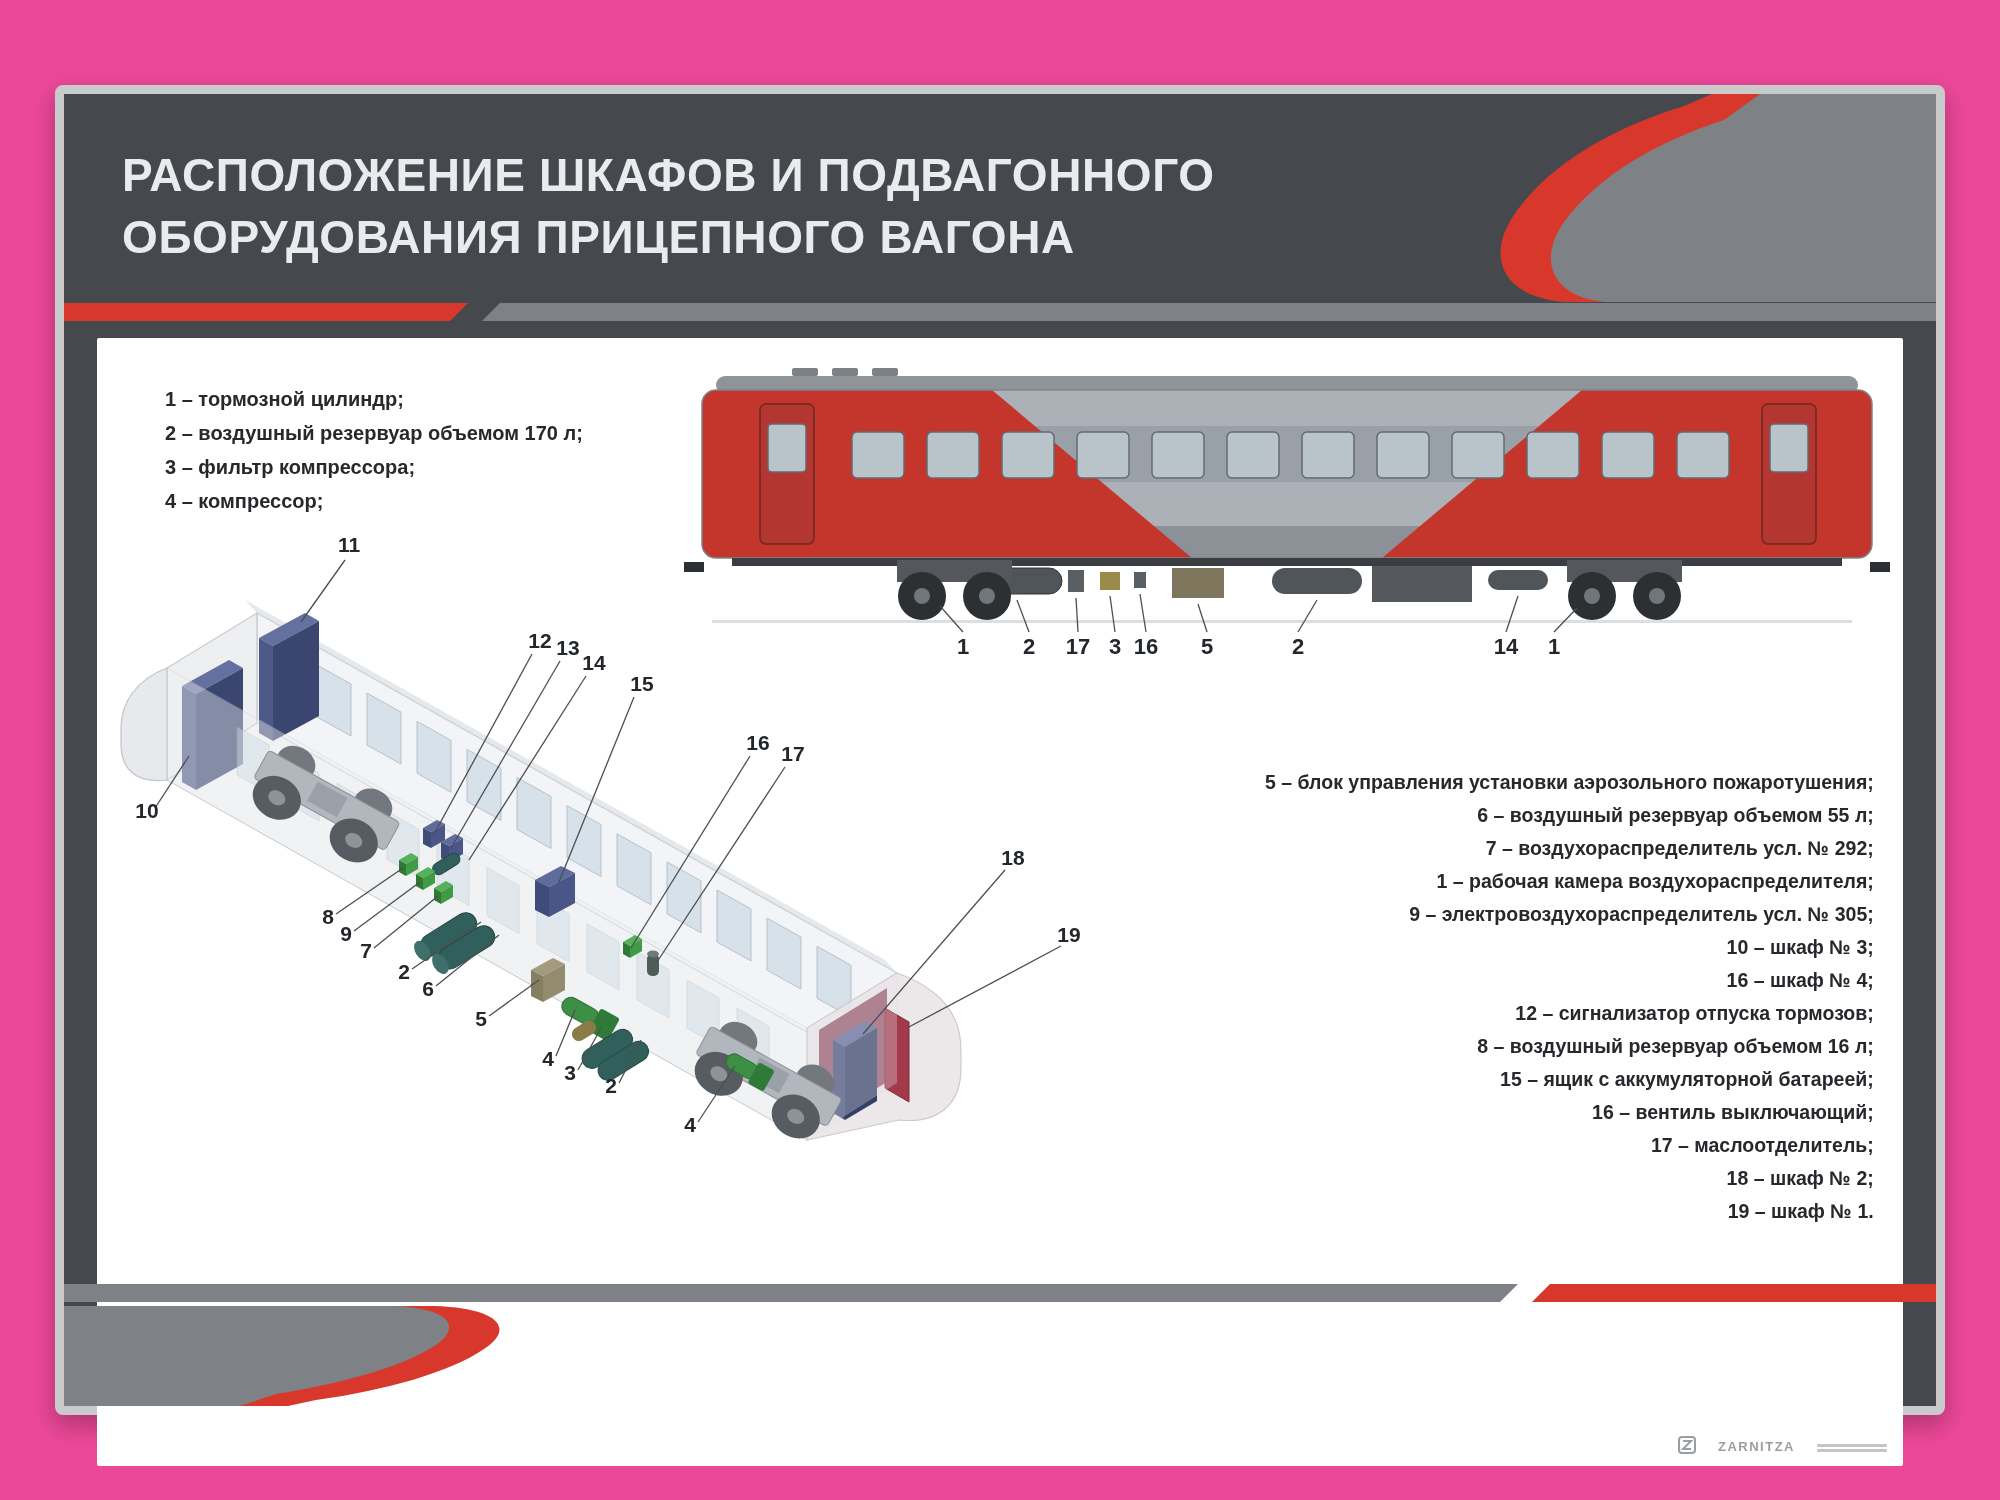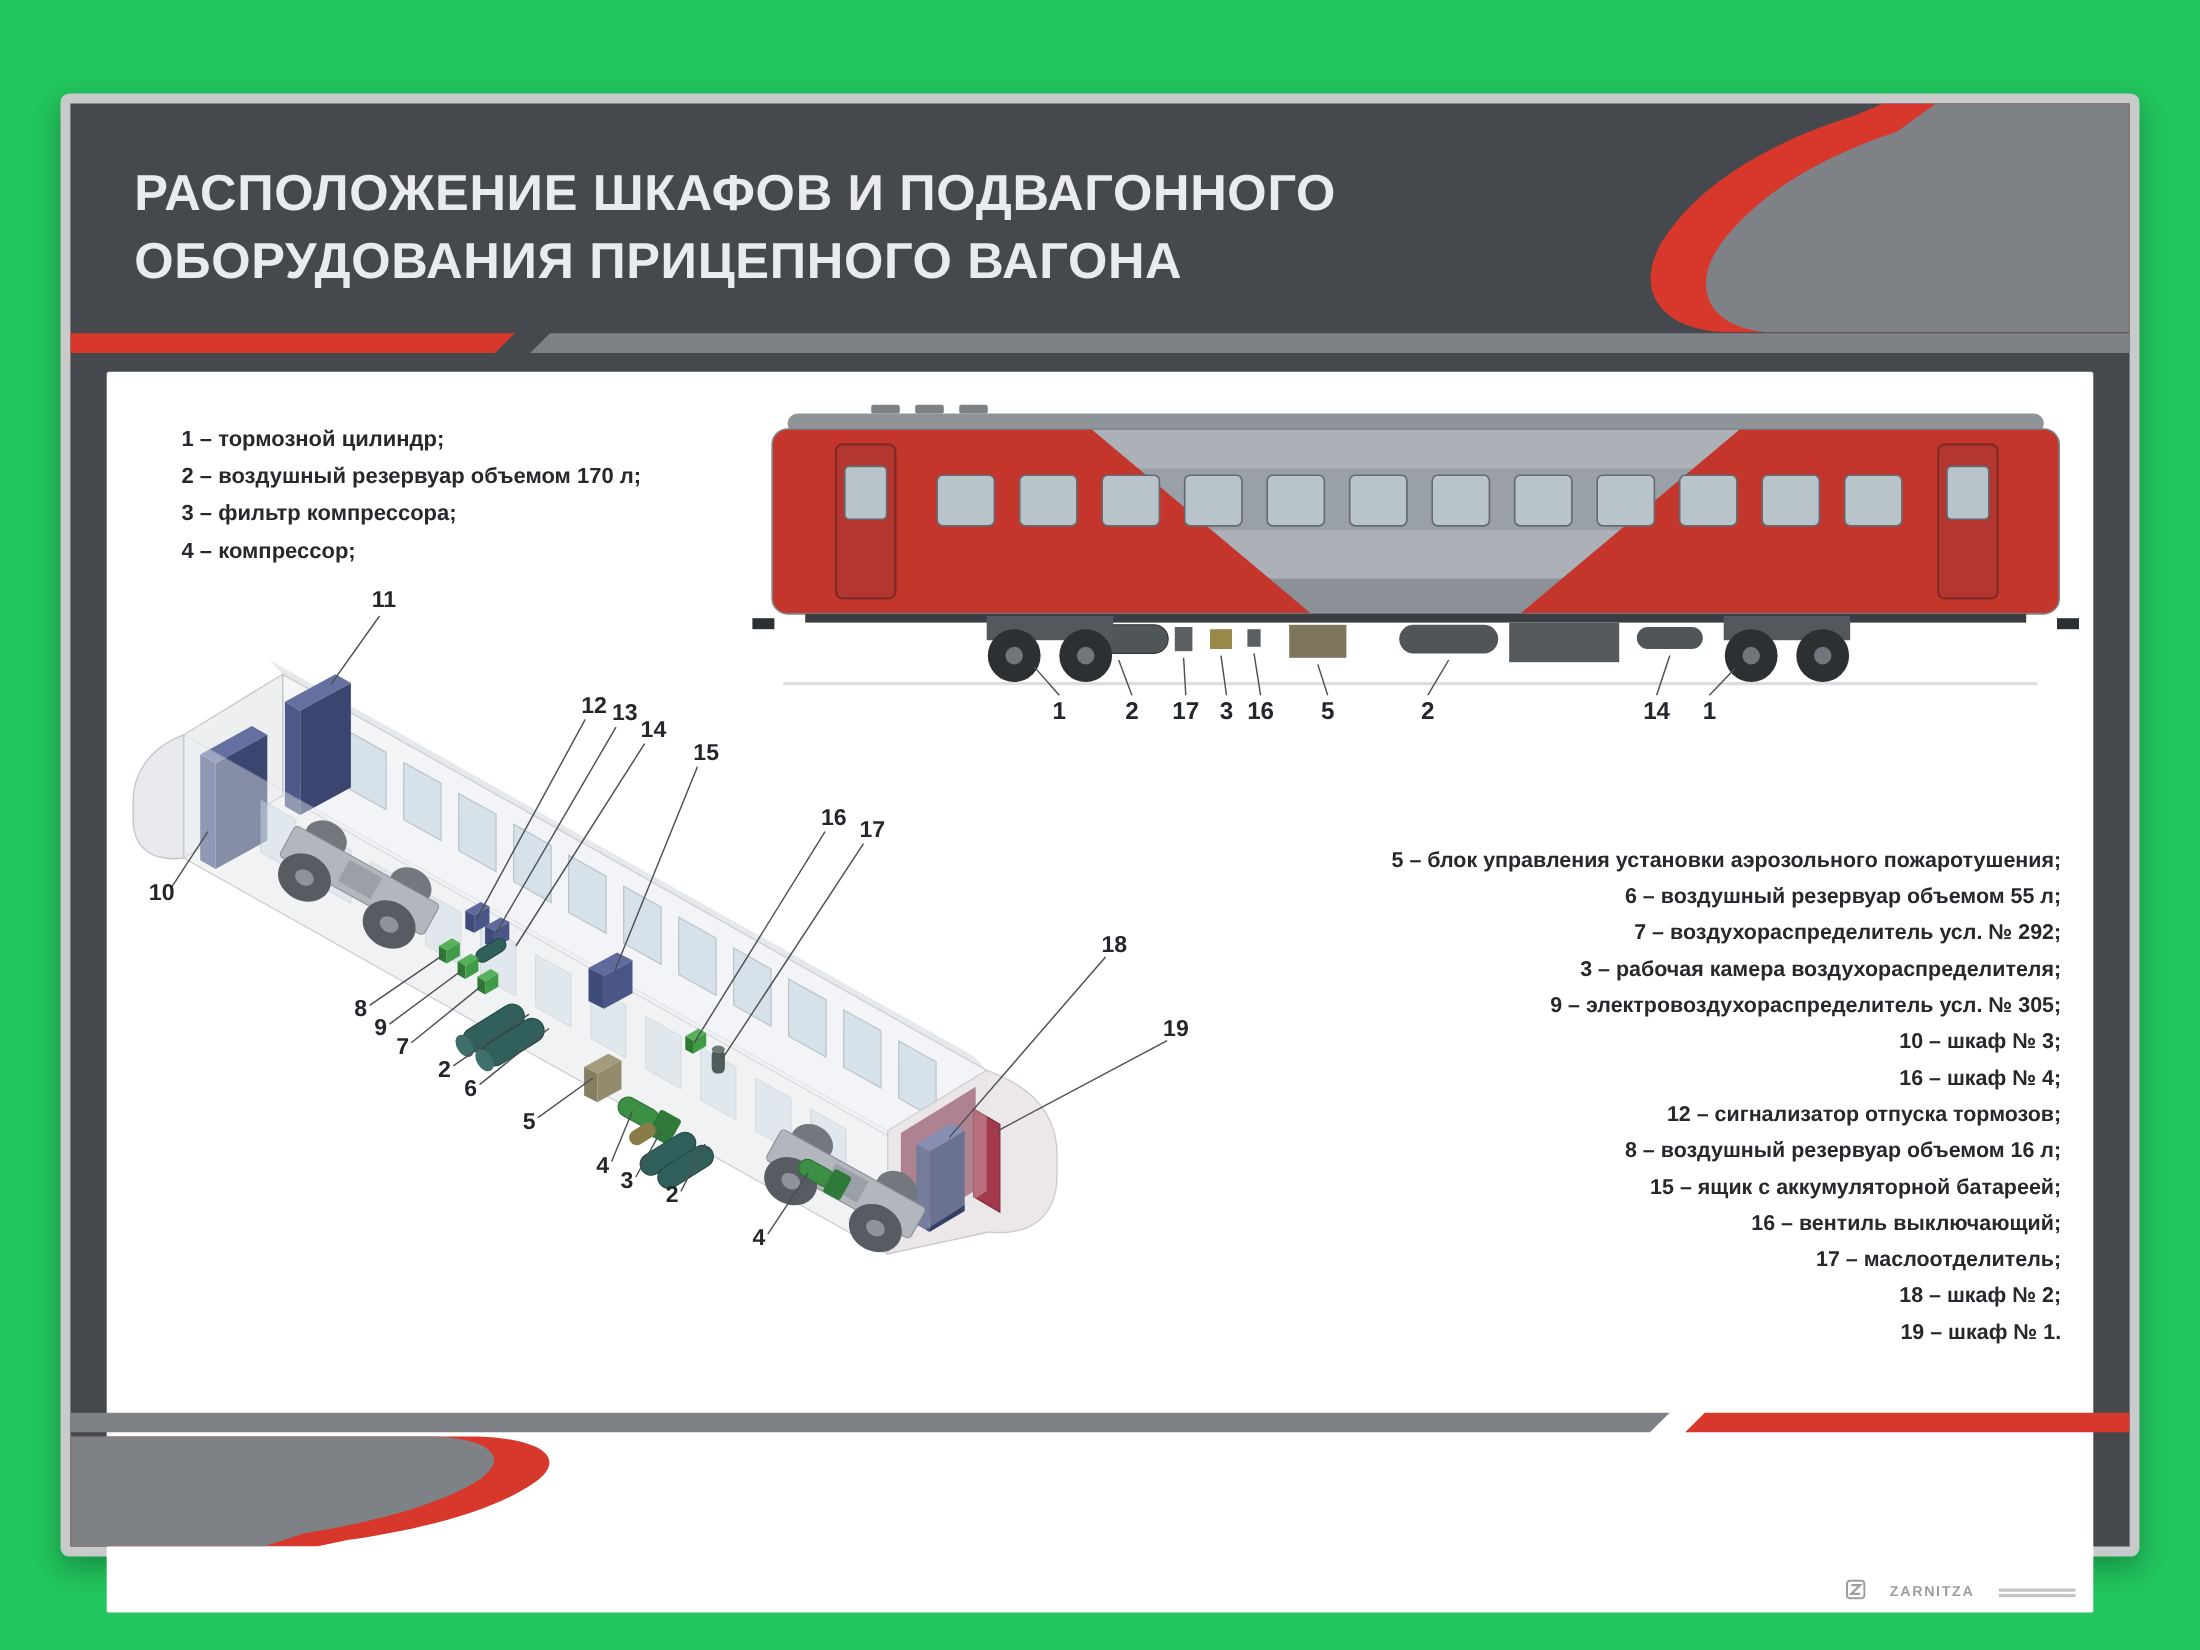--- a/index.html
+++ b/index.html
@@ -1,16 +1,16 @@
 <!DOCTYPE html>
 <html><head>
 <meta charset="utf-8">
 <style>
   html,body{margin:0;padding:0;background:#ffffff;}
-  .page{position:relative;width:2000px;height:1500px;background:#22c55e;overflow:hidden;
+  .page{position:relative;width:2000px;height:1500px;background:#ec4899;overflow:hidden;
         font-family:"Liberation Sans","DejaVu Sans",sans-serif;}
   .board{position:absolute;left:55px;top:85px;width:1872px;height:1312px;background:#45484d;
          border:9px solid #c9cacc;border-radius:8px;box-shadow:0 10px 26px rgba(0,0,0,.28);}
   .deco-top{position:absolute;left:0;top:0;width:1872px;height:232px;}
   .deco-bottom{position:absolute;left:0;bottom:0;width:1872px;height:122px;}
   .title-block{position:absolute;left:58px;top:50px;color:#e9ebee;font-size:46px;font-weight:700;
                line-height:62px;letter-spacing:.6px;}
   .panel{position:absolute;left:33px;top:244px;width:1806px;height:1128px;background:#ffffff;border-radius:2px;}
   .legend{position:absolute;color:#26282c;font-weight:700;}
   .legend-top{left:68px;top:44px;font-size:20px;line-height:34px;}
@@ -348,21 +348,21 @@
           <text class="callout-iso" x="463" y="562">3</text>
           <text class="callout-iso" x="504" y="575">2</text>
           <text class="callout-iso" x="583" y="614">4</text>
         </g>
       </svg>
 
       <div class="legend legend-right">
         <div class="legend-line">5 – блок управления установки аэрозольного пожаротушения;</div>
         <div class="legend-line">6 – воздушный резервуар объемом 55 л;</div>
         <div class="legend-line">7 – воздухораспределитель усл. № 292;</div>
-        <div class="legend-line">3 – рабочая камера воздухораспределителя;</div>
+        <div class="legend-line">1 – рабочая камера воздухораспределителя;</div>
         <div class="legend-line">9 – электровоздухораспределитель усл. № 305;</div>
         <div class="legend-line">10 – шкаф № 3;</div>
         <div class="legend-line">16 – шкаф № 4;</div>
         <div class="legend-line">12 – сигнализатор отпуска тормозов;</div>
         <div class="legend-line">8 – воздушный резервуар объемом 16 л;</div>
         <div class="legend-line">15 – ящик с аккумуляторной батареей;</div>
         <div class="legend-line">16 – вентиль выключающий;</div>
         <div class="legend-line">17 – маслоотделитель;</div>
         <div class="legend-line">18 – шкаф № 2;</div>
         <div class="legend-line">19 – шкаф № 1.</div>

